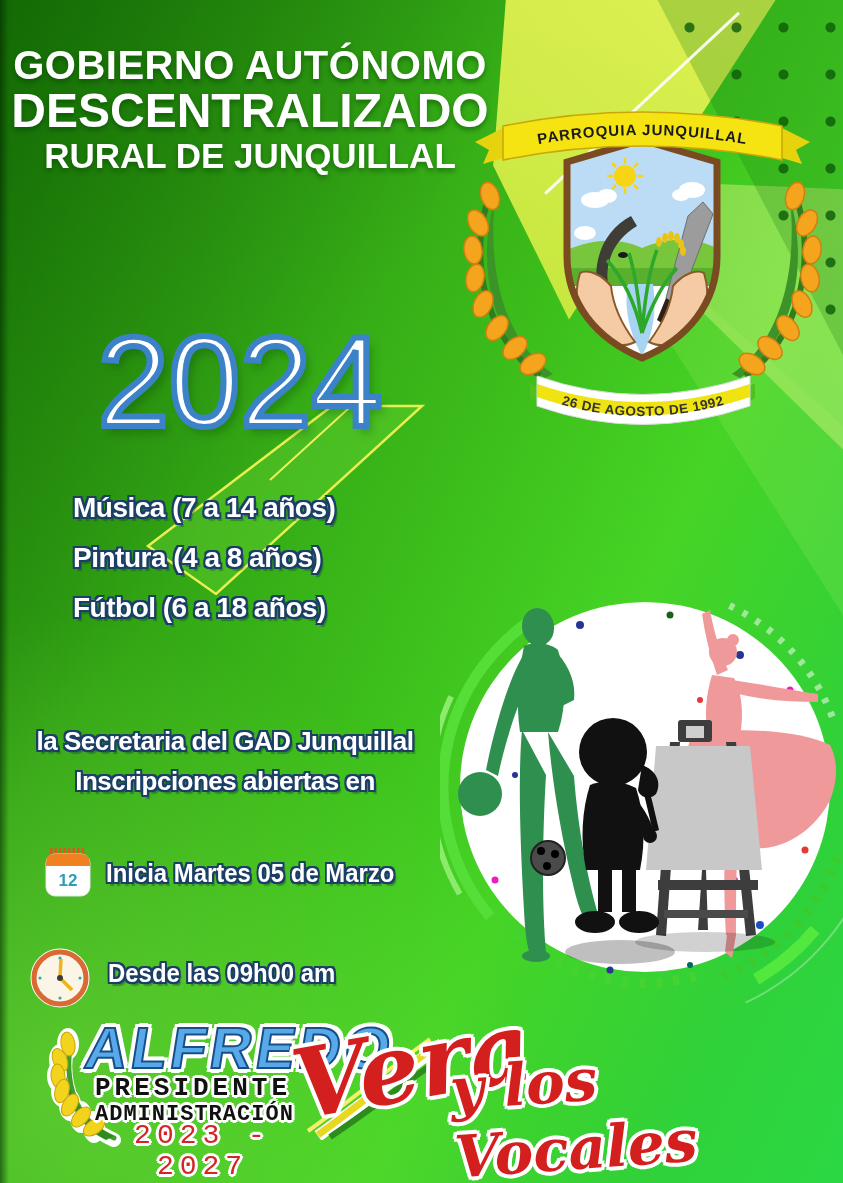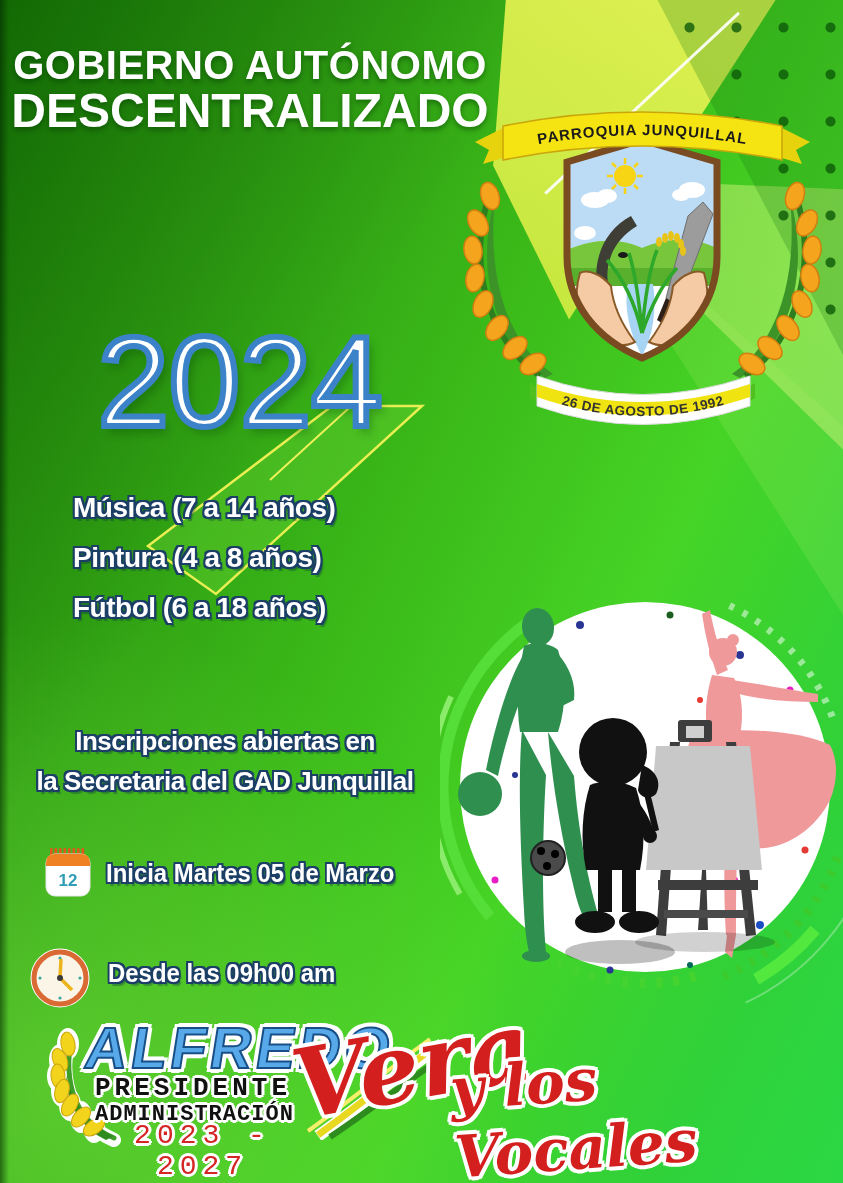--- a/index.html
+++ b/index.html
@@ -84,20 +84,21 @@
   <div class="abs edge-left"></div>
 
   <svg class="abs" style="left:120px;top:398px;" width="330" height="200" viewBox="0 0 330 200">
     <path d="M212,8 L302,8 L96,196 L28,148 Z" fill="rgba(120,225,60,.30)" stroke="#e9ef52" stroke-width="2.5"></path>
     <path d="M240,0 L150,82" stroke="#eef25a" stroke-width="2" fill="none"></path>
   </svg>
 
   <div class="abs org-block">
     <div class="org-l1">GOBIERNO AUTÓNOMO</div>
     <div class="org-l2">DESCENTRALIZADO</div>
+    <div class="org-l3">RURAL DE JUNQUILLAL</div>
   </div>
 
   <svg class="abs" style="left:445px;top:98px;" width="395" height="335" viewBox="0 0 395 335">
     <defs>
       <path id="topRibbonPath" d="M65,52 Q197,22 330,52"></path>
       <path id="botRibbonPath" d="M96,300 Q197,336 300,300"></path>
       <clipPath id="shieldClip">
         <path d="M197,42 L272,64 L272,158 C272,205 243,241 197,260 C151,241 122,205 122,158 L122,64 Z"></path>
       </clipPath>
     </defs>
@@ -215,22 +216,22 @@
 
   <div class="abs year">2024</div>
 
   <div class="abs courses-block">
     <div class="course-item outlined-navy">Música (7 a 14 años)</div>
     <div class="course-item outlined-navy">Pintura (4 a 8 años)</div>
     <div class="course-item outlined-navy">Fútbol (6 a 18 años)</div>
   </div>
 
   <div class="abs reg-block">
+    <div class="reg-line outlined-navy">la Secretaria del GAD Junquillal</div>
     <div class="reg-line outlined-navy">Inscripciones abiertas en</div>
-    <div class="reg-line outlined-navy">la Secretaria del GAD Junquillal</div>
   </div>
 
   <svg class="abs calendar-wrap" width="48" height="52" viewBox="0 0 48 52">
     <g fill="#e2571e">
       <rect x="6" y="0" width="2.6" height="9" rx="1"></rect>
         <rect x="10.5" y="0" width="2.6" height="9" rx="1"></rect>
       <rect x="15" y="0" width="2.6" height="9" rx="1"></rect>
         <rect x="19.5" y="0" width="2.6" height="9" rx="1"></rect>
       <rect x="24" y="0" width="2.6" height="9" rx="1"></rect>
         <rect x="28.5" y="0" width="2.6" height="9" rx="1"></rect>

